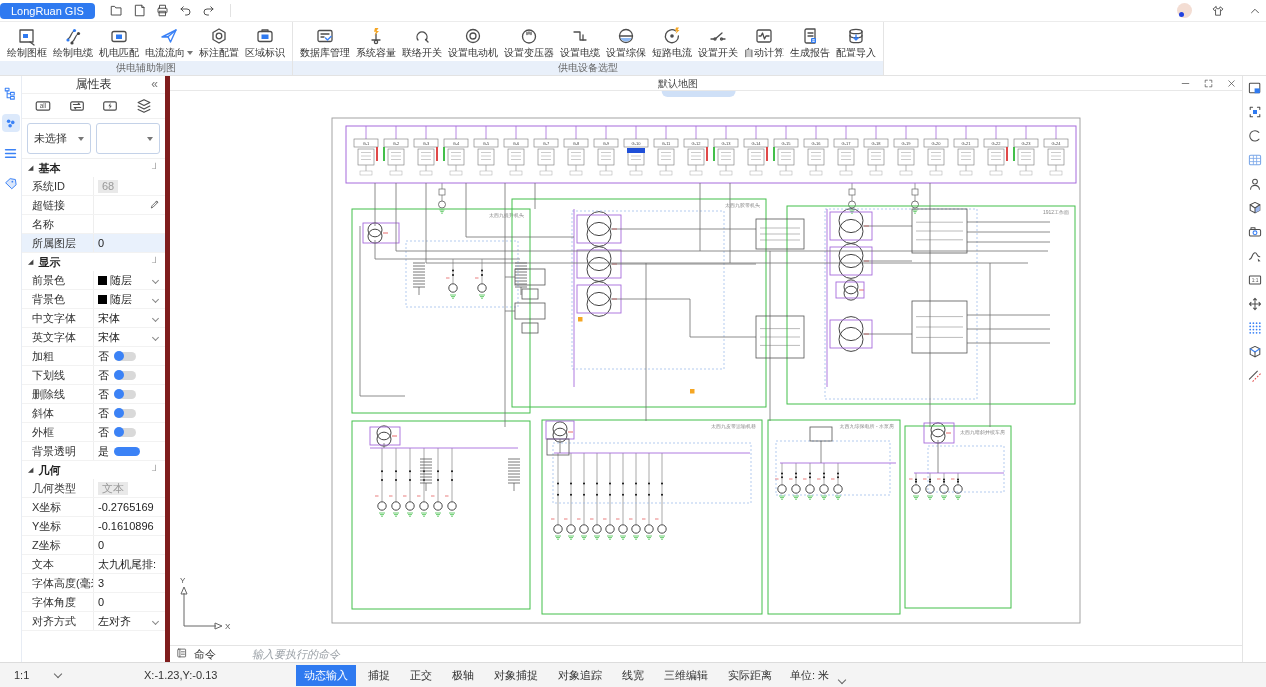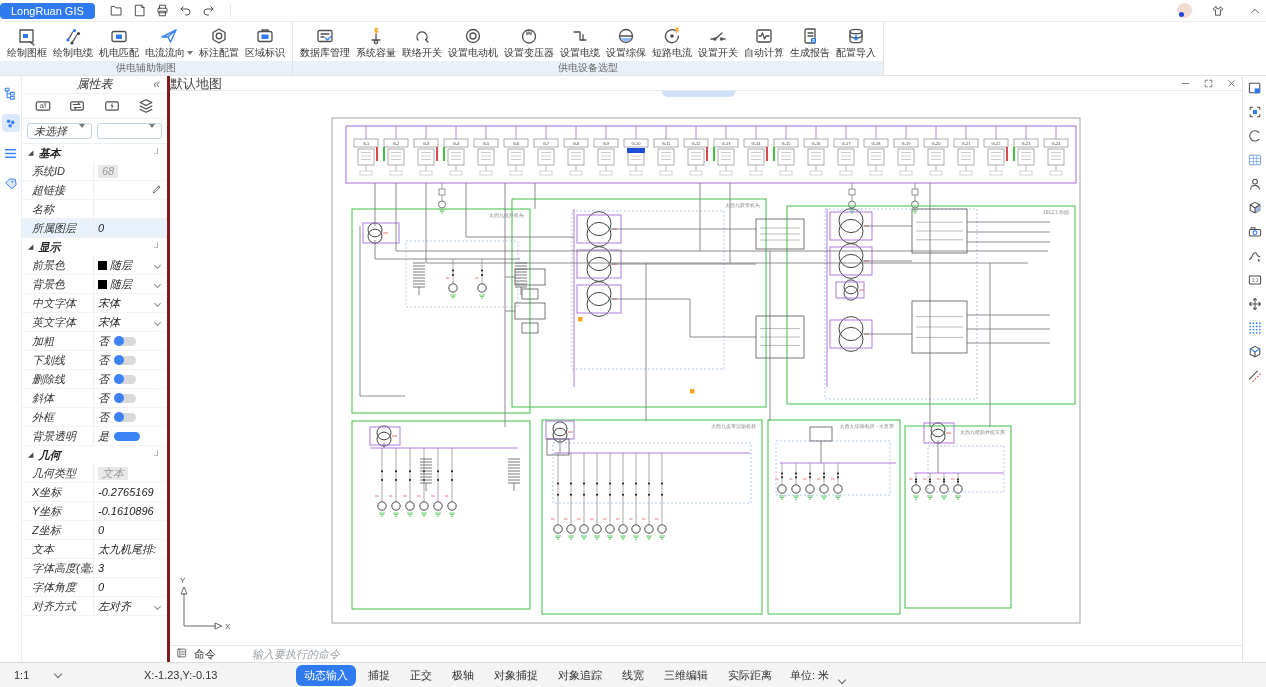--- a/index.html
+++ b/index.html
@@ -34,50 +34,50 @@
   .gstrip { height:14px; background:#e9f0fa; font-size:10px; color:#666; text-align:center; line-height:14px; white-space:nowrap; }
 
   
   .main { position:absolute; left:0; top:76px; right:0; bottom:25px; display:flex; }
 
   .lstrip { width:22px; border-right:1px solid #e7ecf4; display:flex; flex-direction:column; align-items:center; padding-top:8px; gap:12px; background:#fff; }
   .lstrip .sic { width:18px; height:18px; display:flex; align-items:center; justify-content:center; border-radius:4px; }
   .lstrip .sic svg { width:15px; height:15px; }
   .lstrip .sic.active { background:#dce9fb; }
 
-  .props { width:148px; border-right:3px solid #7f1d1d; font-size:11px; background:#fff; overflow:hidden;font-style:italic; }
+  .props { width:148px; border-right:5px solid #7f1d1d; font-size:11px; background:#fff; overflow:hidden; }
   .props-head { height:18px; display:flex; align-items:center; justify-content:center; position:relative; border-bottom:1px solid #f0f0f0; }
   .props-title { font-size:12px; color:#333; }
   .props-collapse { position:absolute; right:7px; top:1px; color:#777; font-size:12px; cursor:default; }
   .ptabs { display:flex; justify-content:space-around; align-items:center; padding:3px 4px; border-bottom:1px solid #f0f0f0; }
   .ptab { width:20px; height:18px; display:flex; align-items:center; justify-content:center; }
   .ptab svg { width:18px; height:18px; }
   .pselrow { display:flex; gap:5px; padding:4px 5px; border-bottom:1px solid #f0f0f0; }
-  .psel { flex:1; height:16px; border:1px solid #c4d2e8; border-radius:3px; display:flex; align-items:flex-start; justify-content:space-between; padding:0 6px; background:#fff; }
+  .psel { flex:1; height:31px; border:1px solid #c4d2e8; border-radius:3px; display:flex; align-items:center; justify-content:space-between; padding:0 6px; background:#fff; }
   .psel span { font-size:11px; color:#333; }
   .sechead { height:18px; display:flex; align-items:center; gap:5px; padding:0 6px; color:#222; font-weight:bold; font-size:11px; }
   .sechead .tri { font-size:7px; color:#444; }
   .sechead .pin { margin-left:auto; color:#999; font-size:10px; font-weight:normal; }
   .prow { display:flex; align-items:center; height:19px; border-bottom:1px solid #f2f2f2; }
   .prow .plabel { width:72px; padding-left:10px; color:#333; border-right:1px solid #eee; height:100%; display:flex; align-items:center; white-space:nowrap; overflow:hidden; }
   .prow .pval { flex:1; display:flex; align-items:center; gap:3px; padding:0 4px; height:100%; color:#222; overflow:hidden; white-space:nowrap; }
   .prow.hl { background:#e9f1fc; }
   .pval .dis { background:#e9e9e9; color:#999; padding:0 4px; border-radius:0; line-height:13px; }
   .pval .chev { width:5px; height:5px; border-right:1.2px solid #888; border-bottom:1.2px solid #888; transform:rotate(45deg); margin-left:auto; margin-right:3px; }
   .pval .swatch { width:9px; height:9px; background:#000; display:inline-block; }
   .toggle { width:22px; height:9px; border-radius:5px; background:#d9d9d9; position:relative; margin-left:2px; }
   .toggle .knob { position:absolute; left:0; top:-0.5px; width:10px; height:10px; border-radius:50%; background:#3b82f6; }
   .toggle.on { background:#3b82f6; width:26px; }
   .pval .pencil svg { width:12px; height:12px; }
   .pval .pencil { margin-left:auto; }
 
   
   .canvas-col { flex:1; display:flex; flex-direction:column; position:relative; background:#fff; }
   .tabbar { height:15px; border-bottom:1px solid #e8e8e8; position:relative; }
-  .tabtitle { position:absolute; left:0; right:56px; top:0; font-size:13px; color:#444; line-height:15px; }
+  .tabtitle { position:absolute; left:0; right:56px; top:0; text-align:center; font-size:10px; color:#444; line-height:15px; }
   .wctrls { position:absolute; right:4px; top:0; height:15px; display:flex; align-items:center; gap:10px; }
   .wctrls .wc { width:13px; height:13px; display:flex; align-items:center; justify-content:center; color:#555; }
   .wctrls .wc svg { width:11px; height:11px; }
   .tabindicator { position:absolute; left:50%; transform:translateX(-60%); top:15px; width:74px; height:6px; background:#cfe0f7; border-radius:0 0 6px 6px; z-index:3; }
   .canvas-area { flex:1; position:relative; background:#fff; }
   .canvas-area svg.map { position:absolute; left:0; top:0; }
   .cmdbar { height:17px; border-top:1px solid #e4e4e4; display:flex; align-items:center; font-size:11px; padding:0 6px; gap:6px; background:#fff; }
   .cmdbar .cic svg { width:12px; height:12px; }
   .cmdlabel { color:#333; }
   .cmdinput { color:#9aa0a6; font-style:italic; margin-left:30px; flex:1; }
@@ -85,21 +85,21 @@
   .rstrip { width:24px; border-left:1px solid #e4e4e4; background:#fff; display:flex; flex-direction:column; align-items:center; padding-top:3px; gap:7px; }
   .rstrip .sic { width:17px; height:17px; display:flex; align-items:center; justify-content:center; color:#555; }
   .rstrip .sic svg { width:16px; height:16px; }
 
   
   .statusbar { position:absolute; left:0; bottom:0; right:0; height:25px; background:#f4f4f4; border-top:1px solid #dcdcdc;
     display:flex; align-items:center; font-size:11px; color:#333; padding-left:14px; }
   .sb-zoom { display:flex; align-items:center; gap:26px; width:130px; }
   .sb-chev { width:6px; height:6px; border-right:1.3px solid #666; border-bottom:1.3px solid #666; transform:rotate(45deg); margin-top:-3px; }
   .sb-coords { width:150px; color:#333; }
-  .sb-btn { padding:3px 8px; margin:0 2px; border-radius:6px; white-space:nowrap; cursor:default; }
+  .sb-btn { padding:3px 8px; margin:0 2px; border-radius:0; white-space:nowrap; cursor:default; }
   .sb-btn.active { background:#2f7af0; color:#fff; }
   .sb-unit { margin-left:8px; display:flex; align-items:flex-end; gap:10px; }
 </style>
 </head>
 <body>
 
 <div class="root">
 
   <div class="topbar">
     <div class="brand">LongRuan GIS</div>

